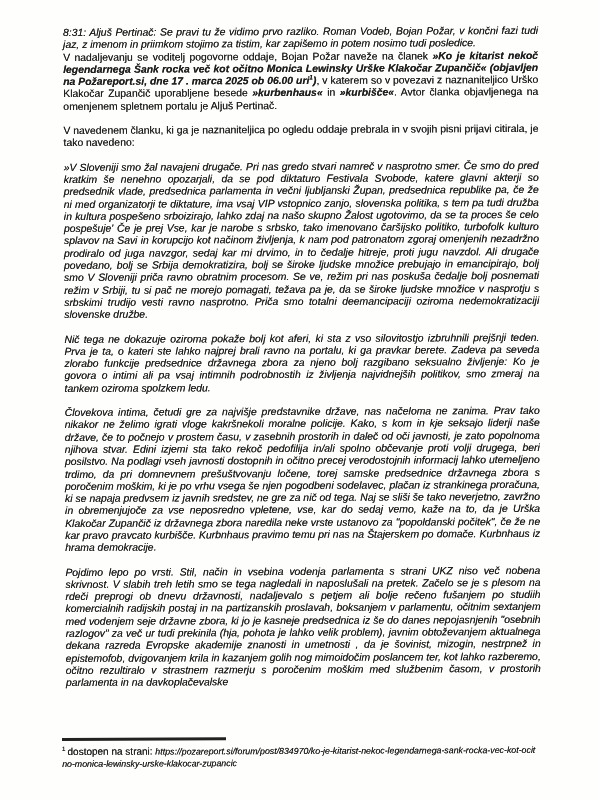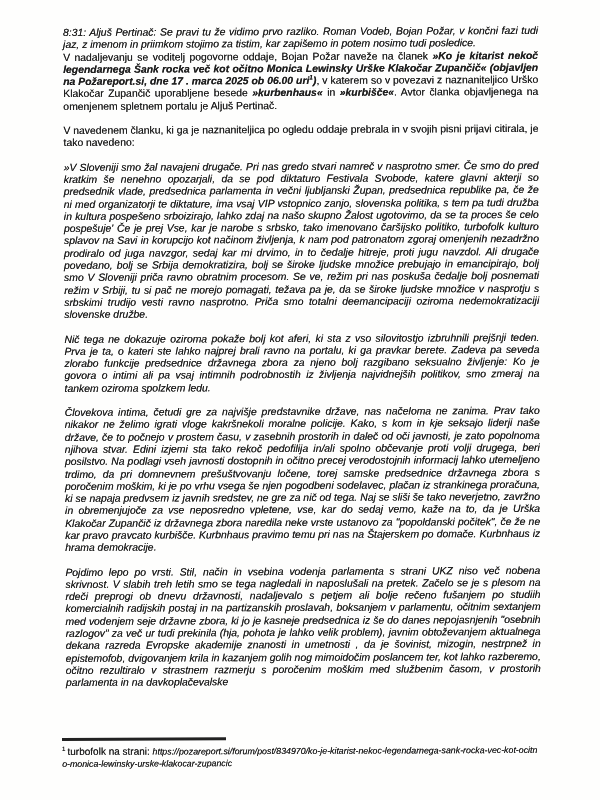--- a/index.html
+++ b/index.html
@@ -65,16 +65,16 @@
       <p class="para"><span class="i">8:31: Aljuš Pertinač: Se pravi tu že vidimo prvo razliko. Roman Vodeb, Bojan Požar, v končni fazi tudi jaz, z imenom in priimkom stojimo za tistim, kar zapišemo in potem nosimo tudi posledice.</span><br><span>V nadaljevanju se voditelj pogovorne oddaje, Bojan Požar naveže na članek </span><span class="i b">»Ko je kitarist nekoč legendarnega Šank rocka več kot očitno Monica Lewinsky Urške Klakočar Zupančič« (objavljen na Požareport.si, dne 17 . marca 2025 ob 06.00 uri</span><sup class="fn i b">1</sup><span class="i b">)</span><span>, v katerem so v povezavi z naznaniteljico Urško Klakočar Zupančič uporabljene besede </span><span class="i b">»kurbenhaus«</span><span> in </span><span class="i b">»kurbišče«</span><span>. Avtor članka objavljenega na omenjenem spletnem portalu je Aljuš Pertinač.</span></p>
       <p class="para"><span>V navedenem članku, ki ga je naznaniteljica po ogledu oddaje prebrala in v svojih pisni prijavi citirala, je tako navedeno:</span></p>
       <p class="para"><span class="i">»V Sloveniji smo žal navajeni drugače. Pri nas gredo stvari namreč v nasprotno smer. Če smo do pred kratkim še nenehno opozarjali, da se pod diktaturo Festivala Svobode, katere glavni akterji so predsednik vlade, predsednica parlamenta in večni ljubljanski Župan, predsednica republike pa, če že ni med organizatorji te diktature, ima vsaj VIP vstopnico zanjo, slovenska politika, s tem pa tudi družba in kultura pospešeno srboizirajo, lahko zdaj na našo skupno Žalost ugotovimo, da se ta proces še celo pospešuje' Če je prej Vse, kar je narobe s srbsko, tako imenovano čaršijsko politiko, turbofolk kulturo splavov na Savi in korupcijo kot načinom življenja, k nam pod patronatom zgoraj omenjenih nezadržno prodiralo od juga navzgor, sedaj kar mi drvimo, in to čedalje hitreje, proti jugu navzdol. Ali drugače povedano, bolj se Srbija demokratizira, bolj se široke ljudske množice prebujajo in emancipirajo, bolj smo V Sloveniji priča ravno obratnim procesom. Se ve, režim pri nas poskuša čedalje bolj posnemati režim v Srbiji, tu si pač ne morejo pomagati, težava pa je, da se široke ljudske množice v nasprotju s srbskimi trudijo vesti ravno nasprotno. Priča smo totalni deemancipaciji oziroma nedemokratizaciji slovenske družbe.</span></p>
       <p class="para"><span class="i">Nič tega ne dokazuje oziroma pokaže bolj kot aferi, ki sta z vso silovitostjo izbruhnili prejšnji teden. Prva je ta, o kateri ste lahko najprej brali ravno na portalu, ki ga pravkar berete. Zadeva pa seveda zlorabo funkcije predsednice državnega zbora za njeno bolj razgibano seksualno življenje: Ko je govora o intimi ali pa vsaj intimnih podrobnostih iz življenja najvidnejših politikov, smo zmeraj na tankem oziroma spolzkem ledu.</span></p>
       <p class="para"><span class="i">Človekova intima, četudi gre za najvišje predstavnike države, nas načeloma ne zanima. Prav tako nikakor ne želimo igrati vloge kakršnekoli moralne policije. Kako, s kom in kje seksajo liderji naše države, če to počnejo v prostem času, v zasebnih prostorih in daleč od oči javnosti, je zato popolnoma njihova stvar. Edini izjemi sta tako rekoč pedofilija in/ali spolno občevanje proti volji drugega, beri posilstvo. Na podlagi vseh javnosti dostopnih in očitno precej verodostojnih informacij lahko utemeljeno trdimo, da pri domnevnem prešuštvovanju ločene, torej samske predsednice državnega zbora s poročenim moškim, ki je po vrhu vsega še njen pogodbeni sodelavec, plačan iz strankinega proračuna, ki se napaja predvsem iz javnih sredstev, ne gre za nič od tega. Naj se sliši še tako neverjetno, zavržno in obremenjujoče za vse neposredno vpletene, vse, kar do sedaj vemo, kaže na to, da je Urška Klakočar Zupančič iz državnega zbora naredila neke vrste ustanovo za "popoldanski počitek", če že ne kar pravo pravcato kurbišče. Kurbnhaus pravimo temu pri nas na Štajerskem po domače. Kurbnhaus iz hrama demokracije.</span></p>
       <p class="para"><span class="i">Pojdimo lepo po vrsti. Stil, način in vsebina vodenja parlamenta s strani UKZ niso več nobena skrivnost. V slabih treh letih smo se tega nagledali in naposlušali na pretek. Začelo se je s plesom na rdeči preprogi ob dnevu državnosti, nadaljevalo s petjem ali bolje rečeno fušanjem po studiih komercialnih radijskih postaj in na partizanskih proslavah, boksanjem v parlamentu, očitnim sextanjem med vodenjem seje državne zbora, ki jo je kasneje predsednica iz še do danes nepojasnjenih "osebnih razlogov" za več ur tudi prekinila (hja, pohota je lahko velik problem), javnim obtoževanjem aktualnega dekana razreda Evropske akademije znanosti in umetnosti , da je šovinist, mizogin, nestrpnež in epistemofob, dvigovanjem krila in kazanjem golih nog mimoidočim poslancem ter, kot lahko razberemo, očitno rezultiralo v strastnem razmerju s poročenim moškim med službenim časom, v prostorih parlamenta in na davkoplačevalske</span></p>
     </div>
   <div class="footnote">
     <div class="footnote-rule"></div>
     <div class="footnote-text">
-      <sup class="fn">1</sup><span>turbofolk na strani: </span><span class="footnote-url">https://pozareport.si/forum/post/834970/ko-je-kitarist-nekoc-legendarnega-sank-rocka-vec-kot-ocitno-monica-lewinsky-urske-klakocar-zupancic</span>
+      <sup class="fn">1</sup><span>dostopen na strani: </span><span class="footnote-url">https://pozareport.si/forum/post/834970/ko-je-kitarist-nekoc-legendarnega-sank-rocka-vec-kot-ocitno-monica-lewinsky-urske-klakocar-zupancic</span>
     </div>
   </div>
 </div>
 
 </body></html>

